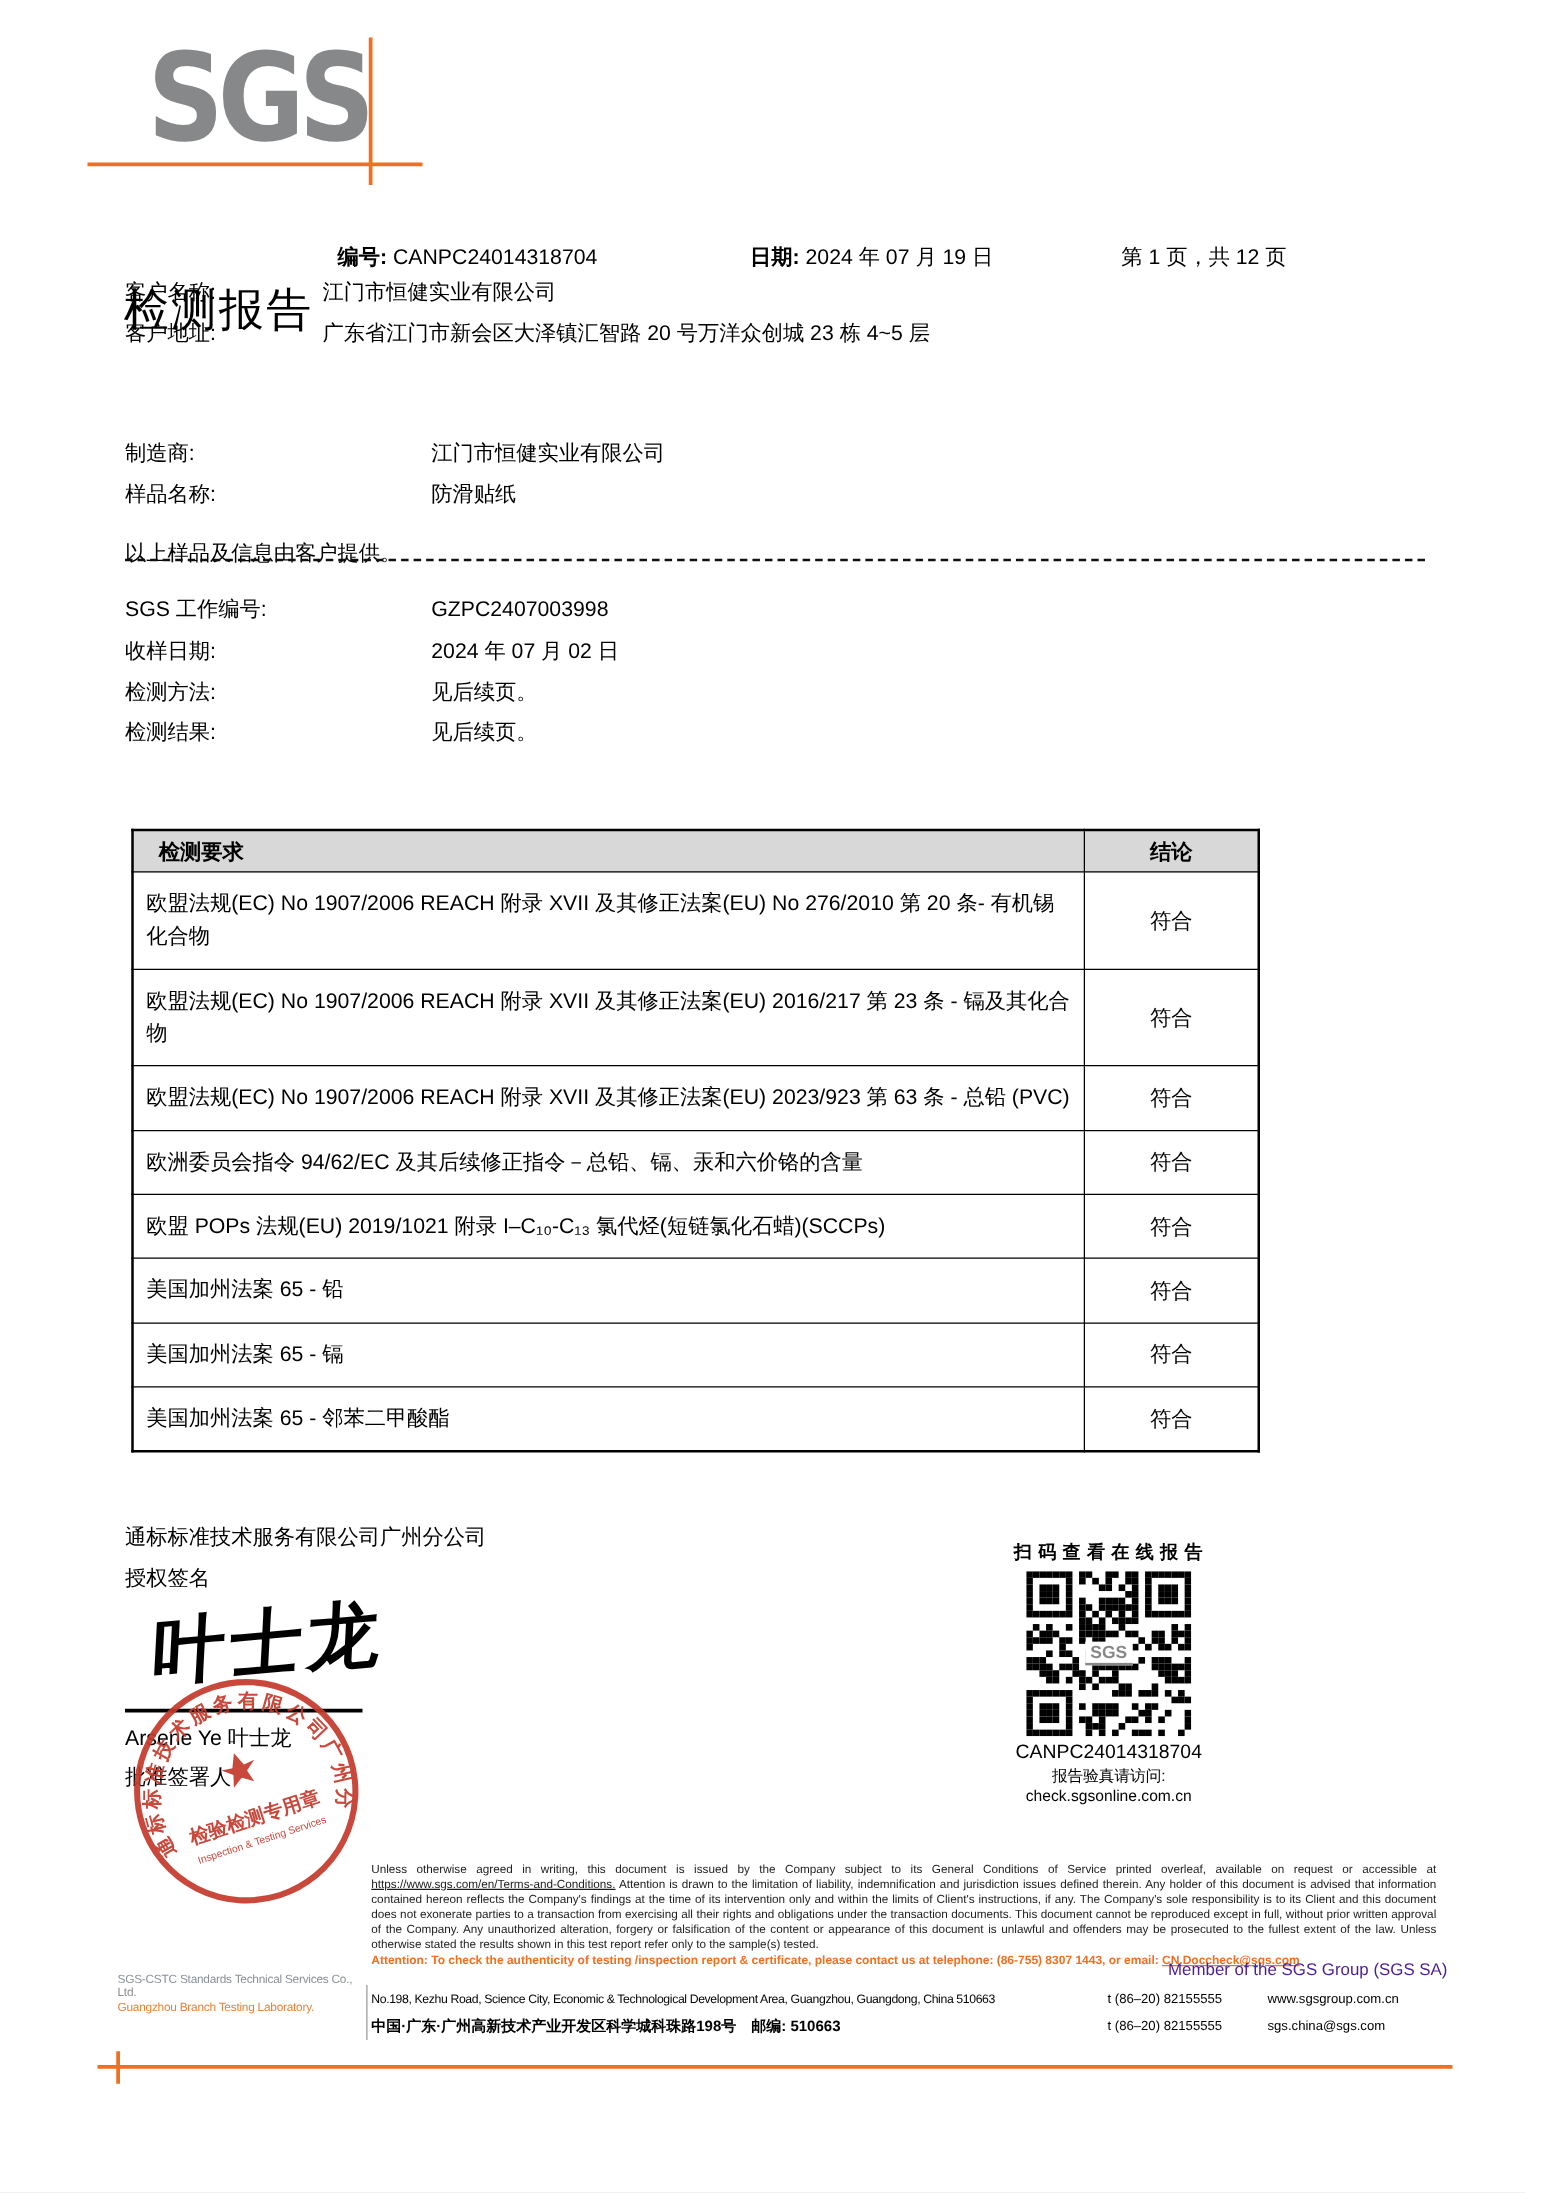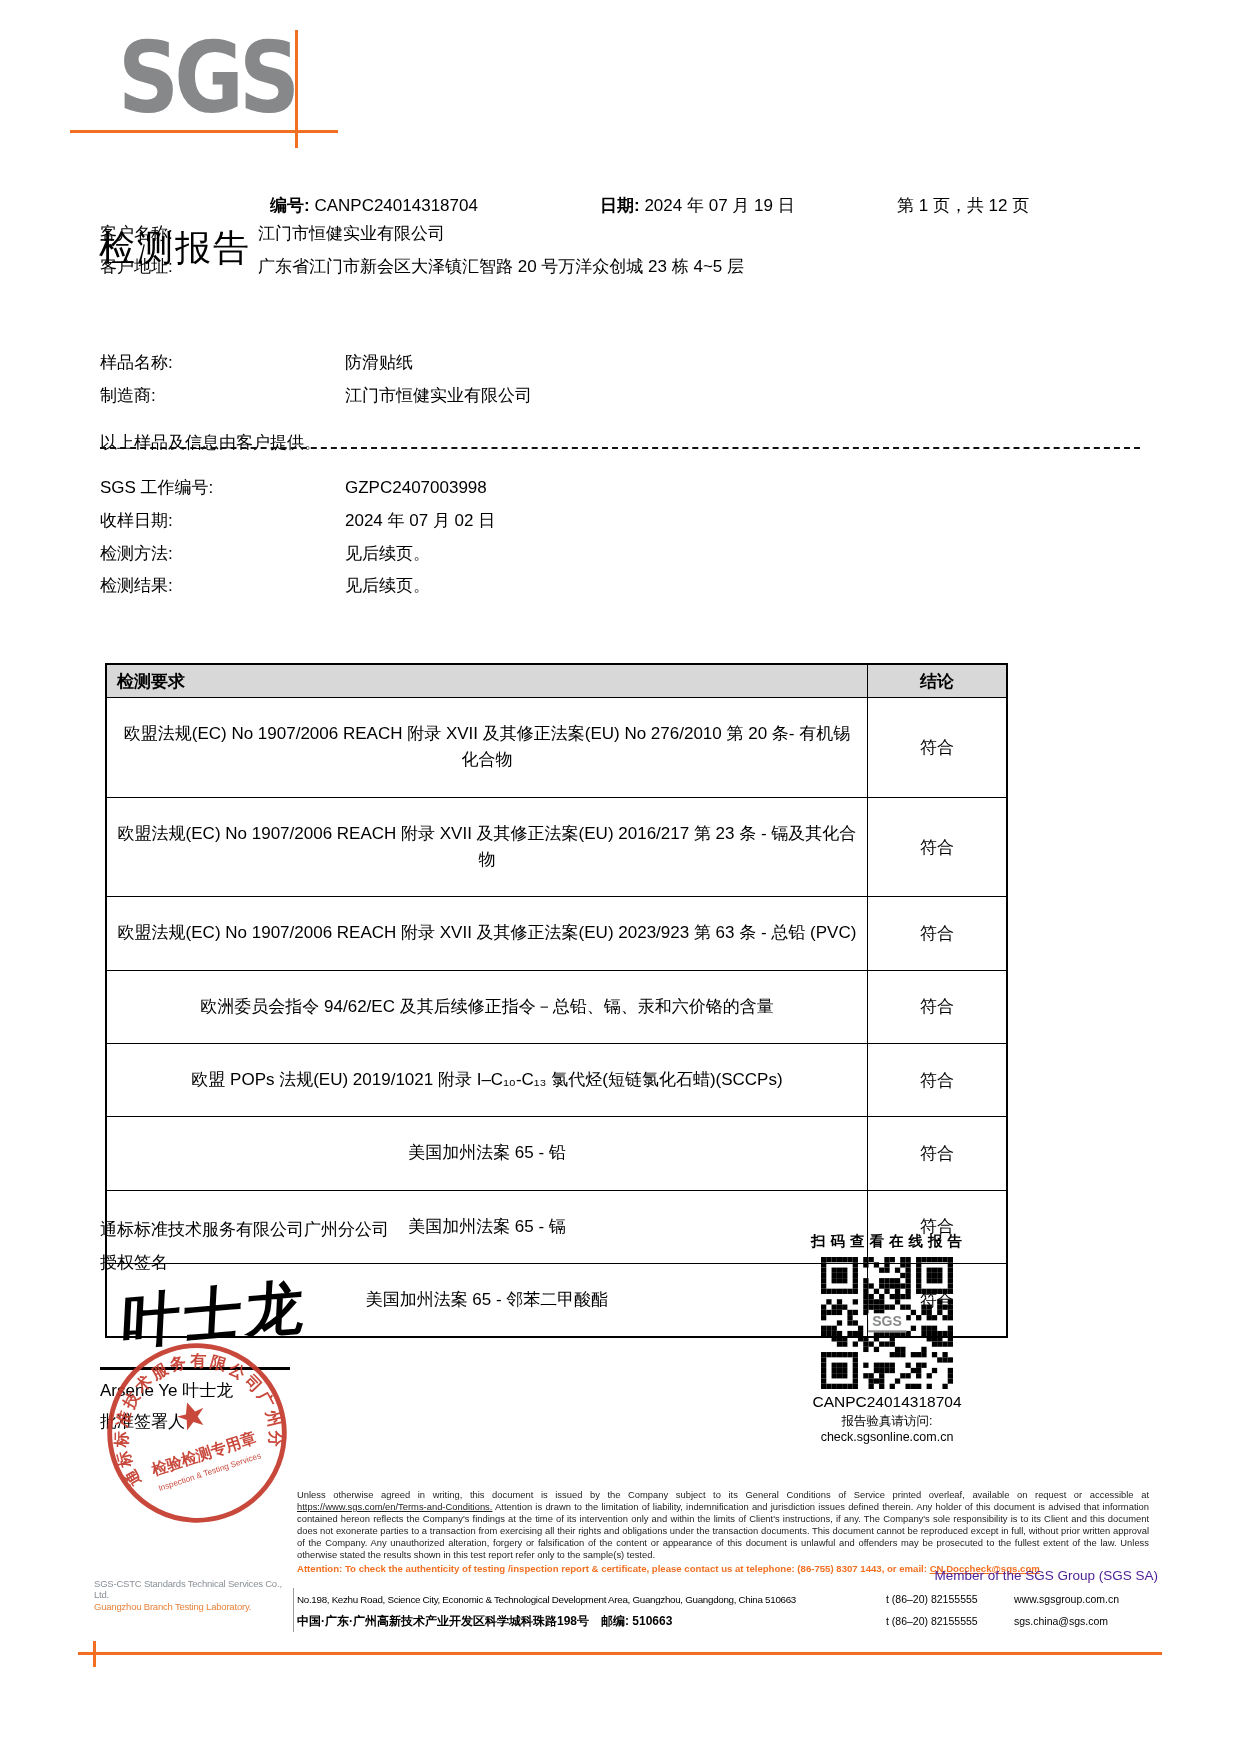--- a/index.html
+++ b/index.html
@@ -24,23 +24,23 @@
   .cust{left:100px;top:217px;}
   .samp{left:100px;top:346px;}
   .note{position:absolute;left:100px;top:431px;font-size:17px;font-family:Liberation Mono, monospace;}
   .dashsep{position:absolute;left:100px;top:447px;width:1040px;border-top:2px dashed #111;}
   .job{left:100px;top:472px;}
   .job .row{height:32.8px;line-height:32.8px;}
   
   .rtable{position:absolute;left:105px;top:663px;width:903px;border-collapse:collapse;font-size:17px;}
   .rtable th,.rtable td{border:1px solid #000;}
   .rtable th{background:#d8d8d8;height:30px;font-weight:bold;}
-  .rtable th.req{text-align:left;padding-left:10px;}
+  .rtable th.req{text-align:left;padding-left:20px;}
   .rtable th.con{width:136px;text-align:center;}
-  .rtable td.req{padding:23px 10px;line-height:1.55;text-align:center;}
+  .rtable td.req{padding:12px 10px;line-height:1.55;}
   .rtable td.con{text-align:center;}
   .rtable{border:2px solid #000;}
   
   .sig-company{position:absolute;left:100px;top:1218px;font-size:17px;}
   .sig-label{position:absolute;left:100px;top:1251px;font-size:17px;}
   .sig-script{position:absolute;left:122px;top:1276px;font-size:58px;font-weight:bold;
               transform:rotate(-5deg) skewX(-8deg);letter-spacing:4px;
               font-family:"DejaVu Serif","Liberation Serif",serif;}
   .sig-line{position:absolute;left:100px;top:1367px;width:190px;height:3px;background:#000;}
   .sig-name{position:absolute;left:100px;top:1379px;font-size:17px;}
@@ -91,22 +91,22 @@
   <div class="hdr hdr-no"><span class="b">编号:</span> <span>CANPC24014318704</span></div>
   <div class="hdr hdr-date"><span class="b">日期:</span> <span>2024 年 07 月 19 日</span></div>
   <div class="hdr hdr-page">第 1 页，共 12 页</div>
 
   <div class="kv cust">
     <div class="row"><span class="lab155">客户名称:</span><span>江门市恒健实业有限公司</span></div>
     <div class="row"><span class="lab155">客户地址:</span><span>广东省江门市新会区大泽镇汇智路 20 号万洋众创城 23 栋 4~5 层</span></div>
   </div>
 
   <div class="kv samp">
+    <div class="row"><span class="lab245">制造商:</span><span>江门市恒健实业有限公司</span></div>
     <div class="row"><span class="lab245">样品名称:</span><span>防滑贴纸</span></div>
-    <div class="row"><span class="lab245">制造商:</span><span>江门市恒健实业有限公司</span></div>
   </div>
   <div class="note">以上样品及信息由客户提供。</div>
   <div class="dashsep"></div>
 
   <div class="kv job">
     <div class="row"><span class="lab245">SGS 工作编号:</span><span>GZPC2407003998</span></div>
     <div class="row"><span class="lab245">收样日期:</span><span>2024 年 07 月 02 日</span></div>
     <div class="row"><span class="lab245">检测方法:</span><span>见后续页。</span></div>
     <div class="row"><span class="lab245">检测结果:</span><span>见后续页。</span></div>
   </div>

